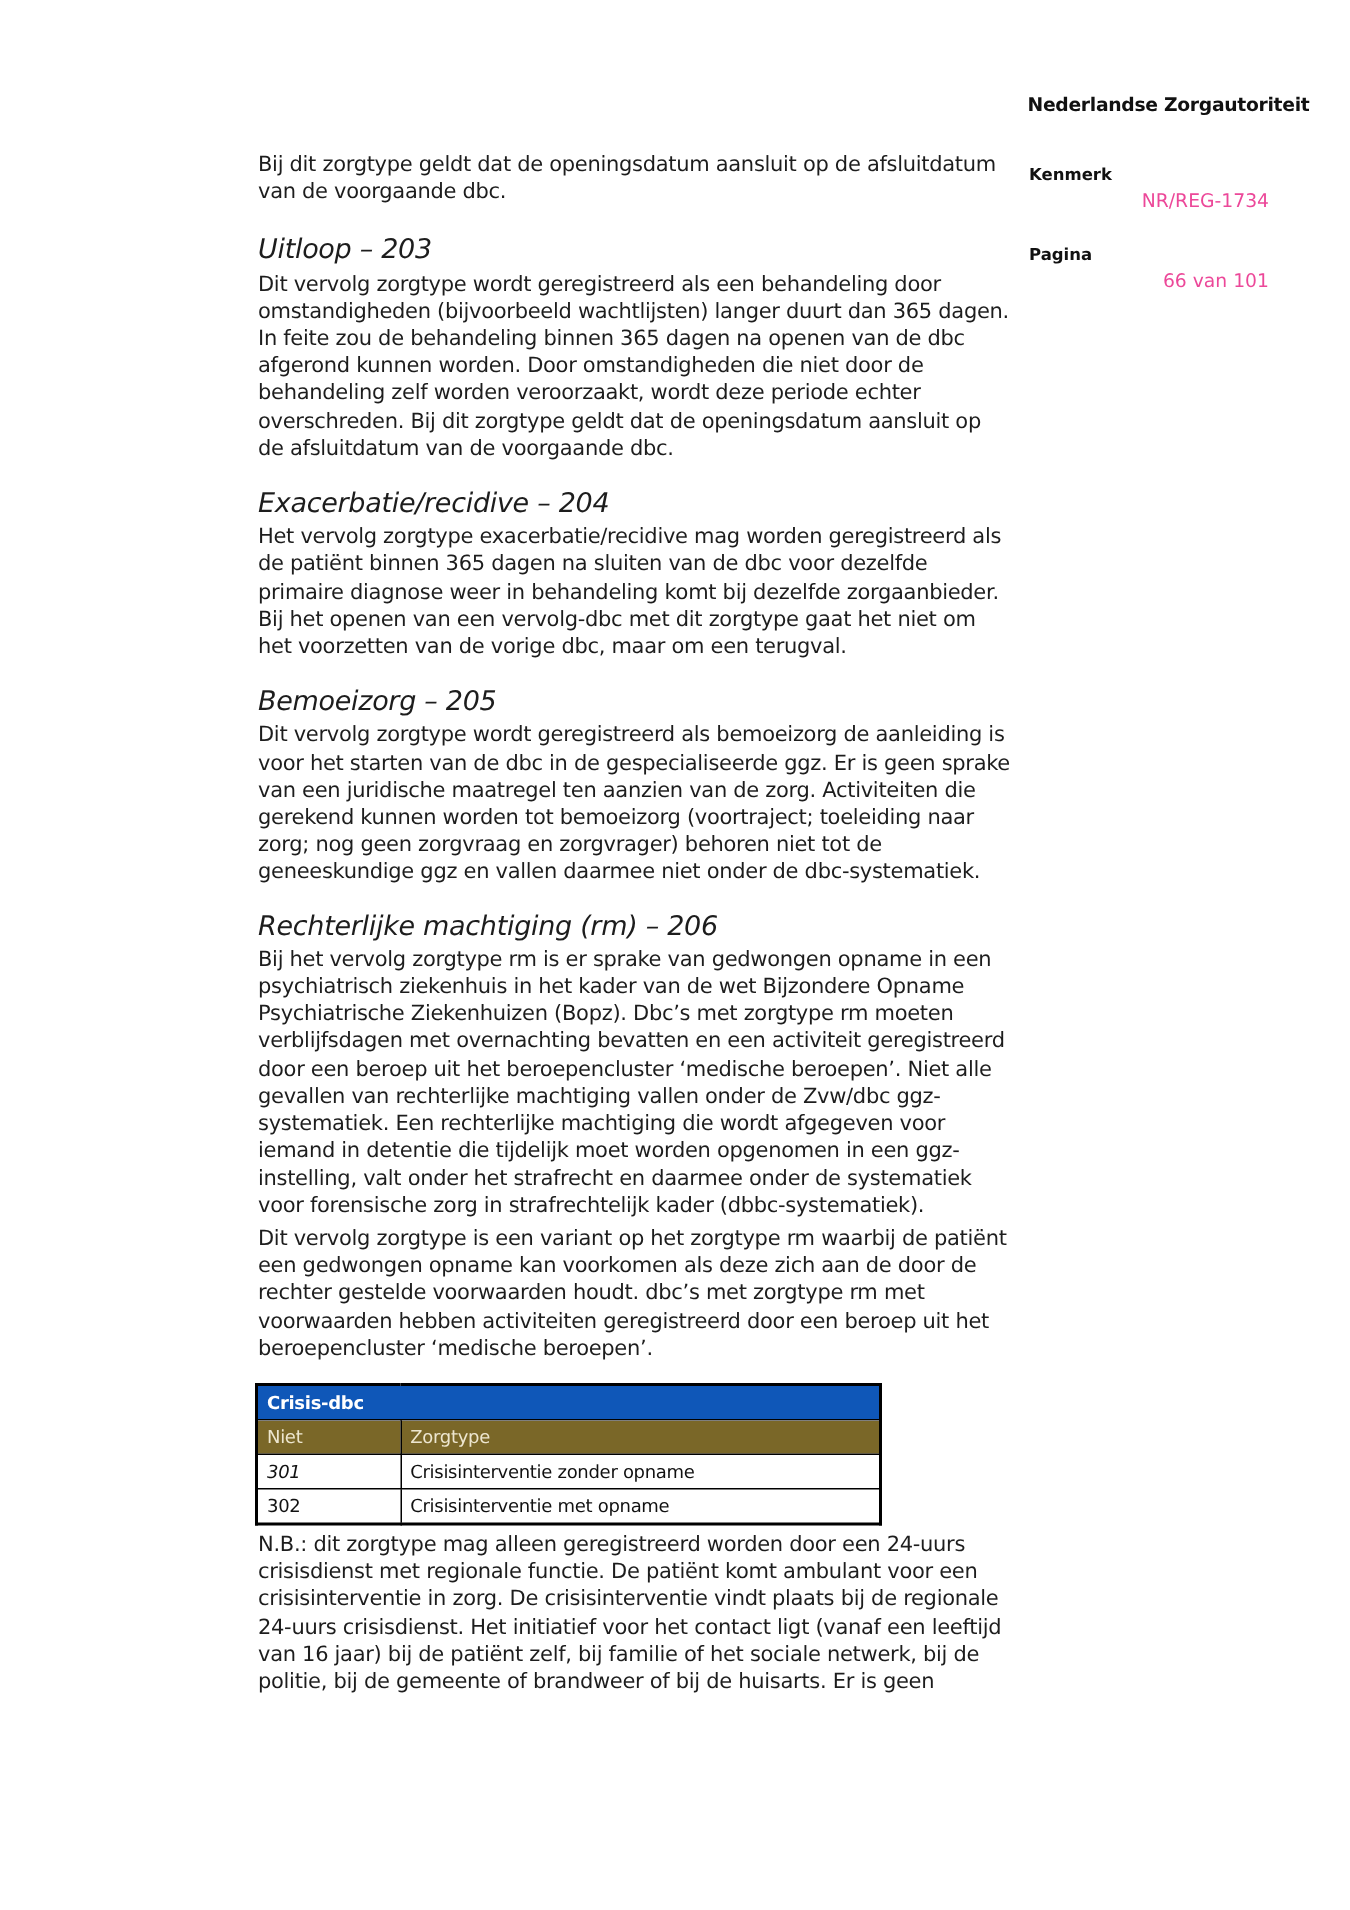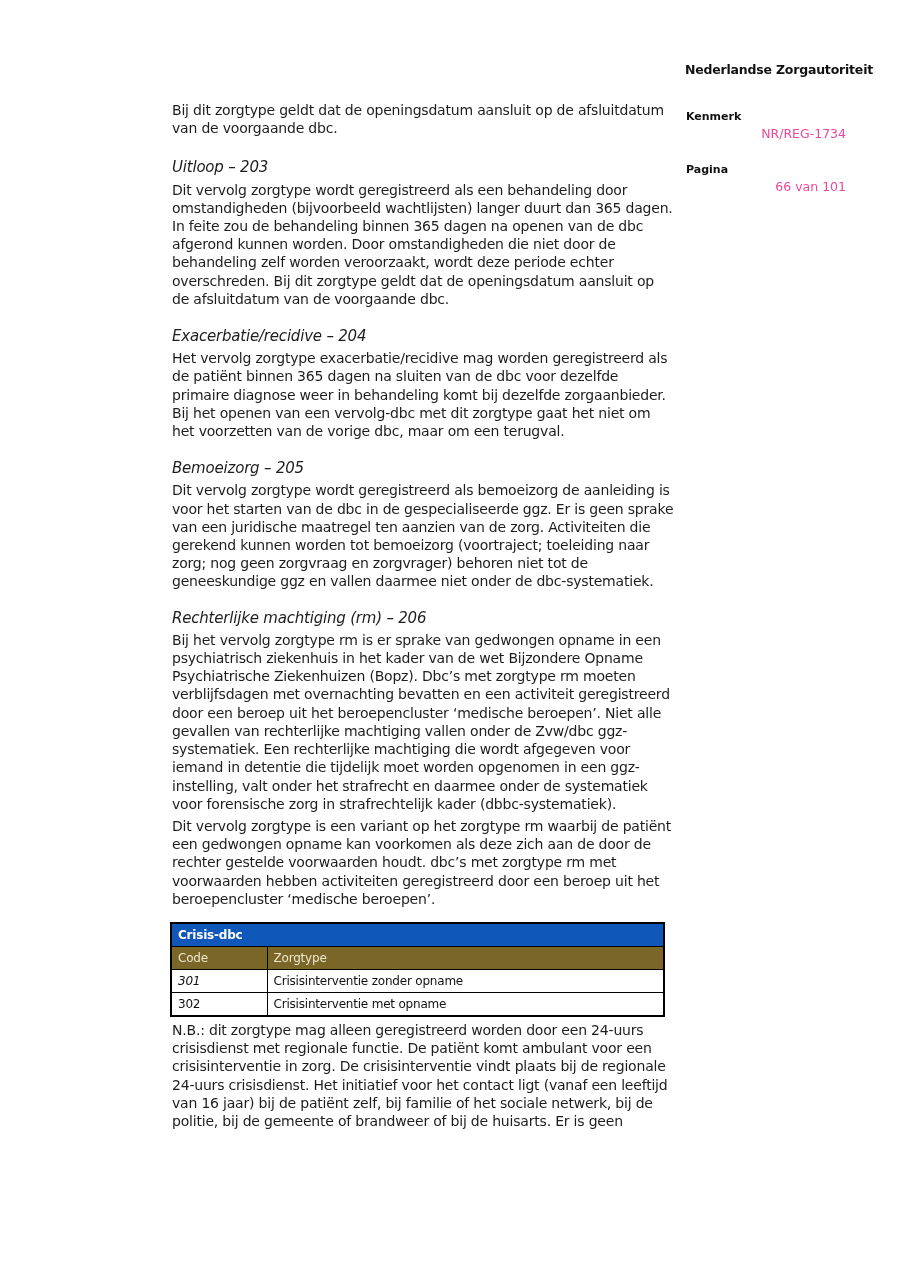--- a/index.html
+++ b/index.html
@@ -26,28 +26,28 @@
 
   
   #main {
     position:absolute; left:172px; top:101px; width:506px;
   }
   .p {
     margin:0; font-size:14px; line-height:18.2px;
     letter-spacing:-0.2px; white-space:pre; color:#1d1d1d;
   }
   .h {
-    margin:0; font-size:15px; line-height:18.2px; font-style:italic;
+    margin:0; font-size:18px; line-height:18.2px; font-style:italic;
     font-weight:normal; letter-spacing:-0.2px; white-space:pre; color:#1d1d1d;
   }
 
   
   #crisis-table {
     border-collapse:collapse; margin:14px 0 0 -2px;
-    width:495px; table-layout:fixed;
+    width:418px; table-layout:fixed;
   }
   #crisis-table td {
     border:1px solid #000; height:22px; vertical-align:middle;
     font-size:12px; padding:0 0 0 6px; letter-spacing:-0.2px;
     overflow:hidden; white-space:nowrap;
   }
   #crisis-table { border:2px solid #000; }
   td.t-title { font-weight:bold; color:#ffffff; }
   td.t-head  { }
   td.t-cell  { background:#ffffff; color:#111; }
@@ -120,21 +120,21 @@
     <table id="crisis-table" style="border-color: rgb(0, 0, 0);">
       <colgroup>
           <col class="c1">
           <col>
         </colgroup>
       <tbody>
           <tr>
         <td class="t-title" colspan="2" style="border-color: rgb(0, 0, 0); background: rgb(15, 87, 184);">Crisis-dbc</td>
       </tr>
       <tr>
-        <td class="t-head" style="border-color: rgb(0, 0, 0); background: rgb(122, 103, 40); color: rgb(237, 230, 207);">Code</td>
+        <td class="t-head" style="border-color: rgb(0, 0, 0); background: rgb(122, 103, 40); color: rgb(237, 230, 207);">Niet</td>
         <td class="t-head" style="border-color: rgb(0, 0, 0); background: rgb(122, 103, 40); color: rgb(237, 230, 207);">Zorgtype</td>
       </tr>
       <tr>
         <td class="t-cell" style="border-color: rgb(0, 0, 0); font-style: italic;">301</td>
         <td class="t-cell" style="border-color: rgb(0, 0, 0);">Crisisinterventie zonder opname</td>
       </tr>
       <tr>
         <td class="t-cell" style="border-color: rgb(0, 0, 0);">302</td>
         <td class="t-cell" style="border-color: rgb(0, 0, 0);">Crisisinterventie met opname</td>
       </tr>

